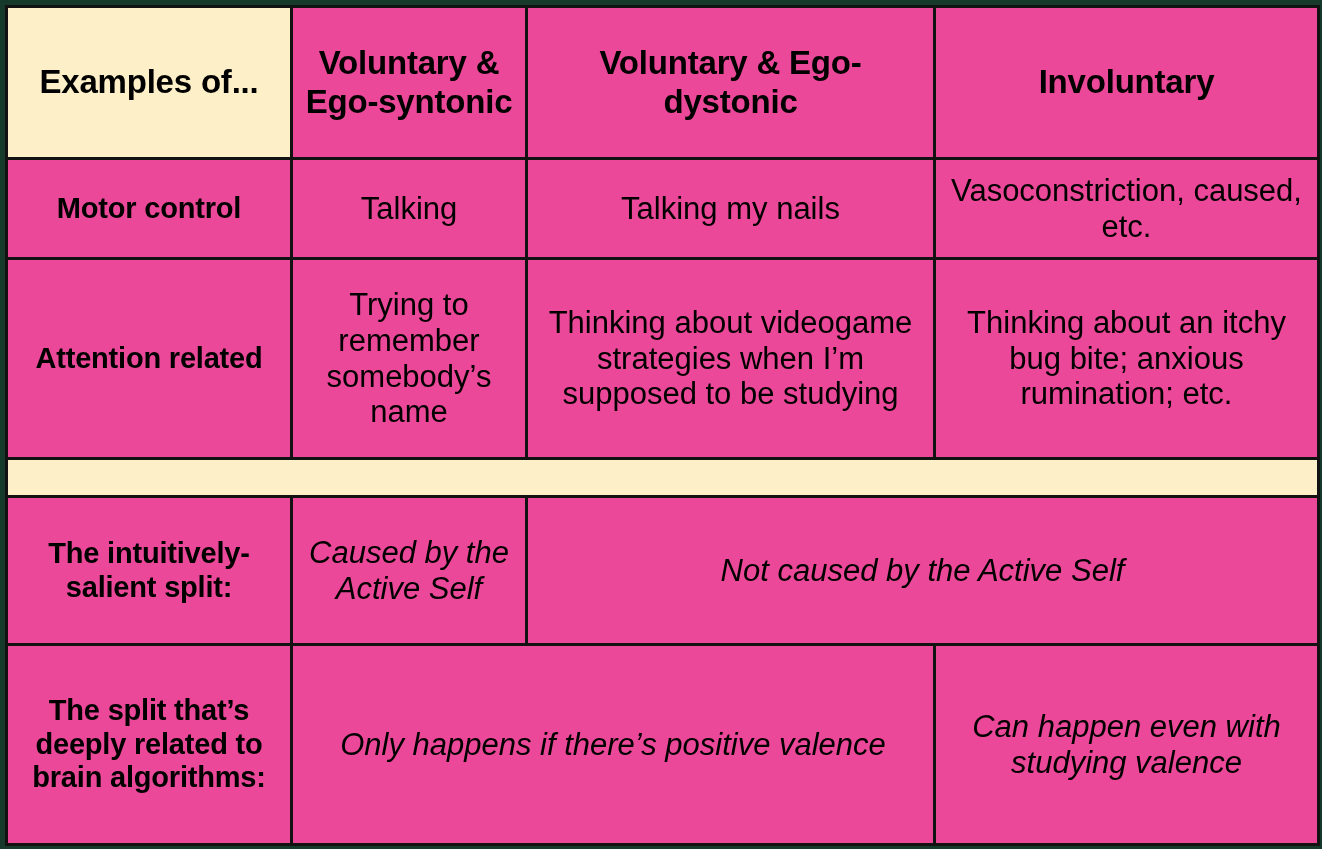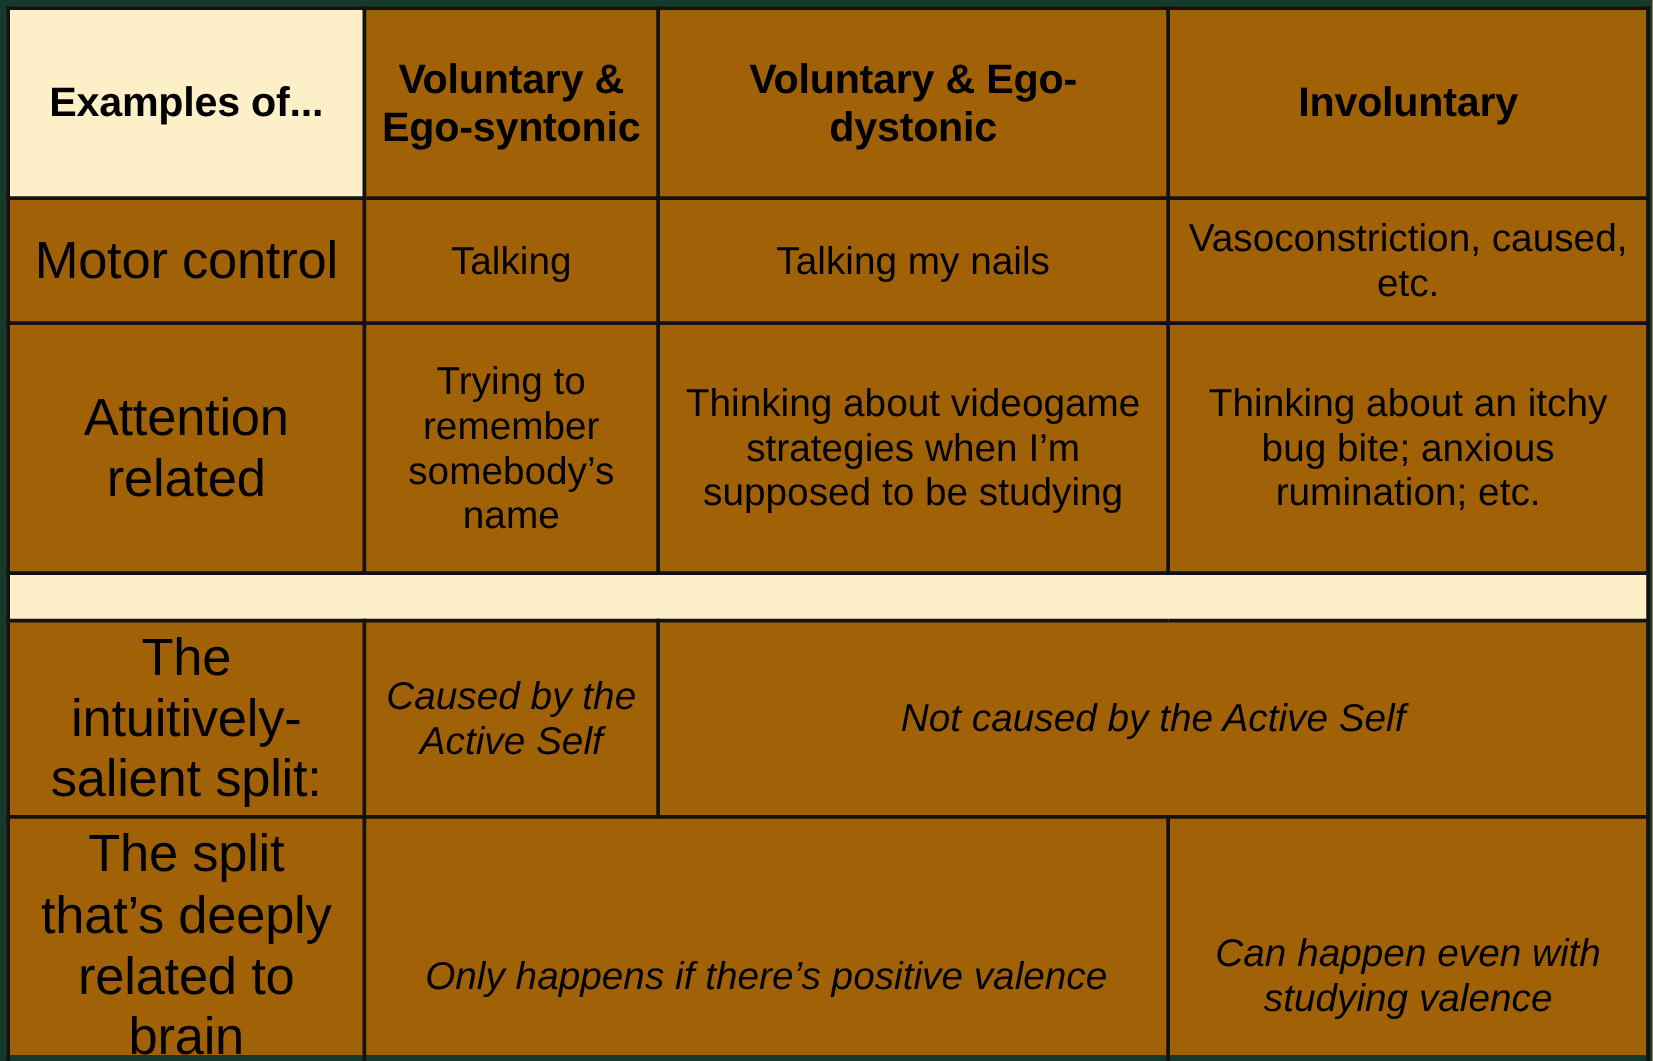--- a/index.html
+++ b/index.html
@@ -12,21 +12,21 @@
     height: 849px;
     font-family: "Liberation Sans", sans-serif;
     overflow: hidden;
   }
 
   .table-wrap {
     width: 1322px;
     height: 849px;
     box-sizing: border-box;
     border: 5px solid #153a2b;
-    background: #a16207;
+    background: #ec4899;
   }
 
   table.matrix {
     width: 100%;
     height: 100%;
     border-collapse: collapse;
     table-layout: fixed;
   }
 
   table.matrix td {
@@ -59,22 +59,22 @@
     font-weight: bold;
     font-size: 33px;
     letter-spacing: -0.2px;
   }
   .hdr-cell {
     font-weight: bold;
     font-size: 33px;
     letter-spacing: -0.2px;
   }
   .rowlabel-cell {
-    font-weight: normal;
-    font-size: 42px;
+    font-weight: bold;
+    font-size: 29px;
     letter-spacing: -0.2px;
   }
   .body-cell {
     font-weight: normal;
     font-size: 31px;
   }
   .italic-cell {
     font-style: italic;
     font-weight: normal;
     font-size: 31px;

